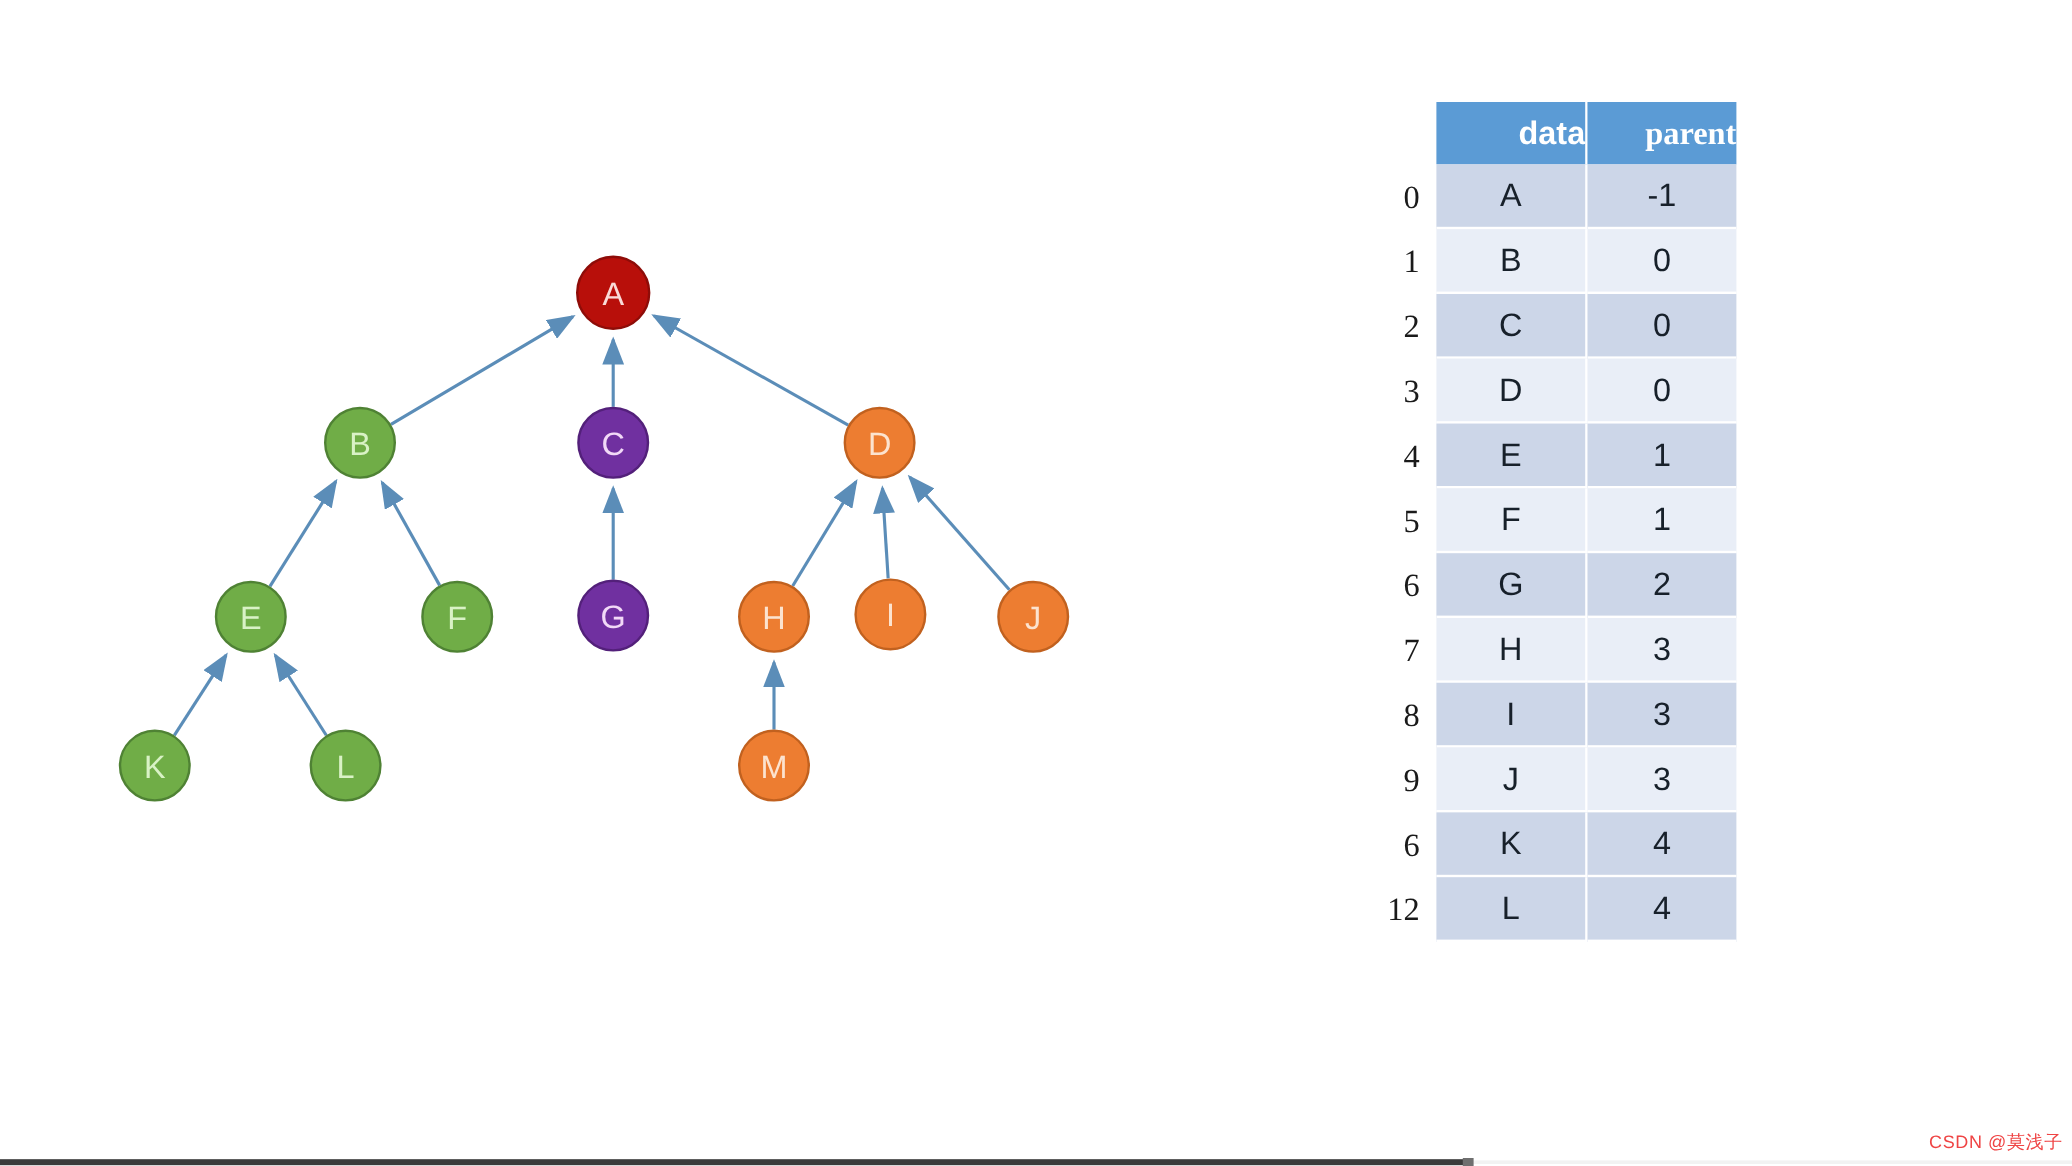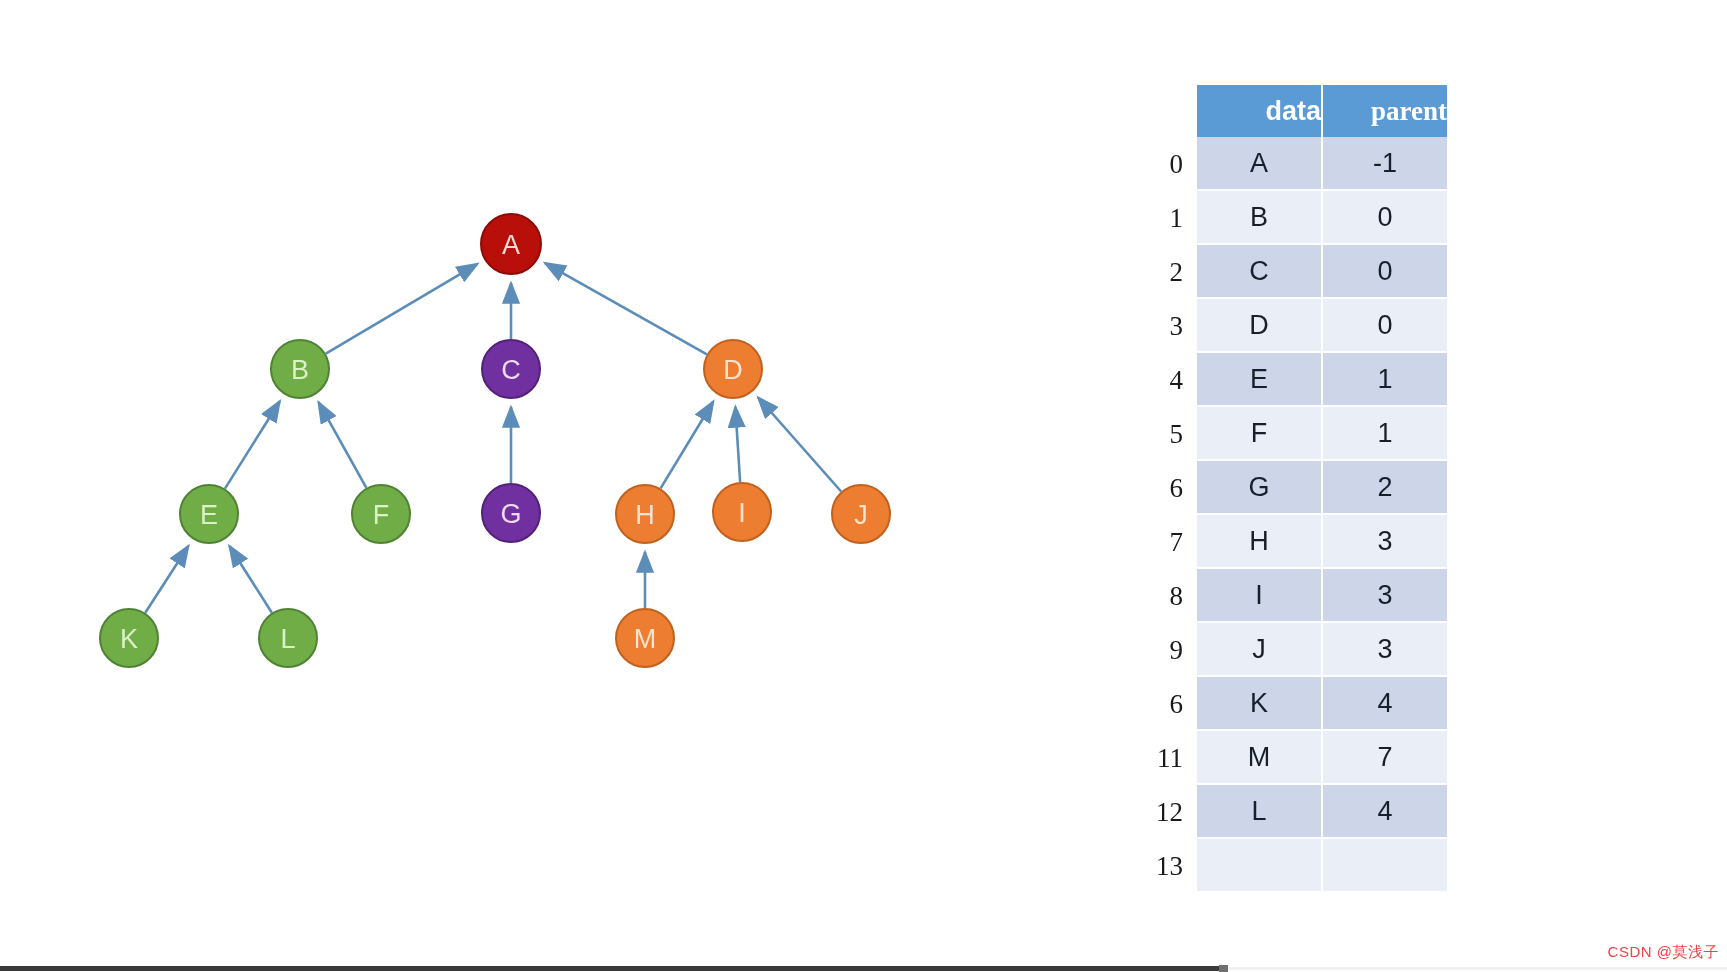--- a/index.html
+++ b/index.html
@@ -280,34 +280,24 @@
           <tr class="row-b">
             <td class="idx-cell">9</td>
             <td class="val-cell">J</td>
             <td class="val-cell last">3</td>
           </tr>
           <tr class="row-a">
             <td class="idx-cell">6</td>
             <td class="val-cell">K</td>
             <td class="val-cell last">4</td>
           </tr>
-          <tr class="row-b">
-            <td class="idx-cell">11</td>
-            <td class="val-cell">M</td>
-            <td class="val-cell last">7</td>
-          </tr>
           <tr class="row-a">
             <td class="idx-cell">12</td>
             <td class="val-cell">L</td>
             <td class="val-cell last">4</td>
-          </tr>
-          <tr class="row-b">
-            <td class="idx-cell">13</td>
-            <td class="val-cell"></td>
-            <td class="val-cell last"></td>
           </tr>
         </tbody>
     </table>
   </div>
 
   <div id="watermark">CSDN @莫浅子</div>
 
   <div id="player-bar">
     <div id="player-track"></div>
     <div id="player-progress" style="width: 1223px;"></div>

